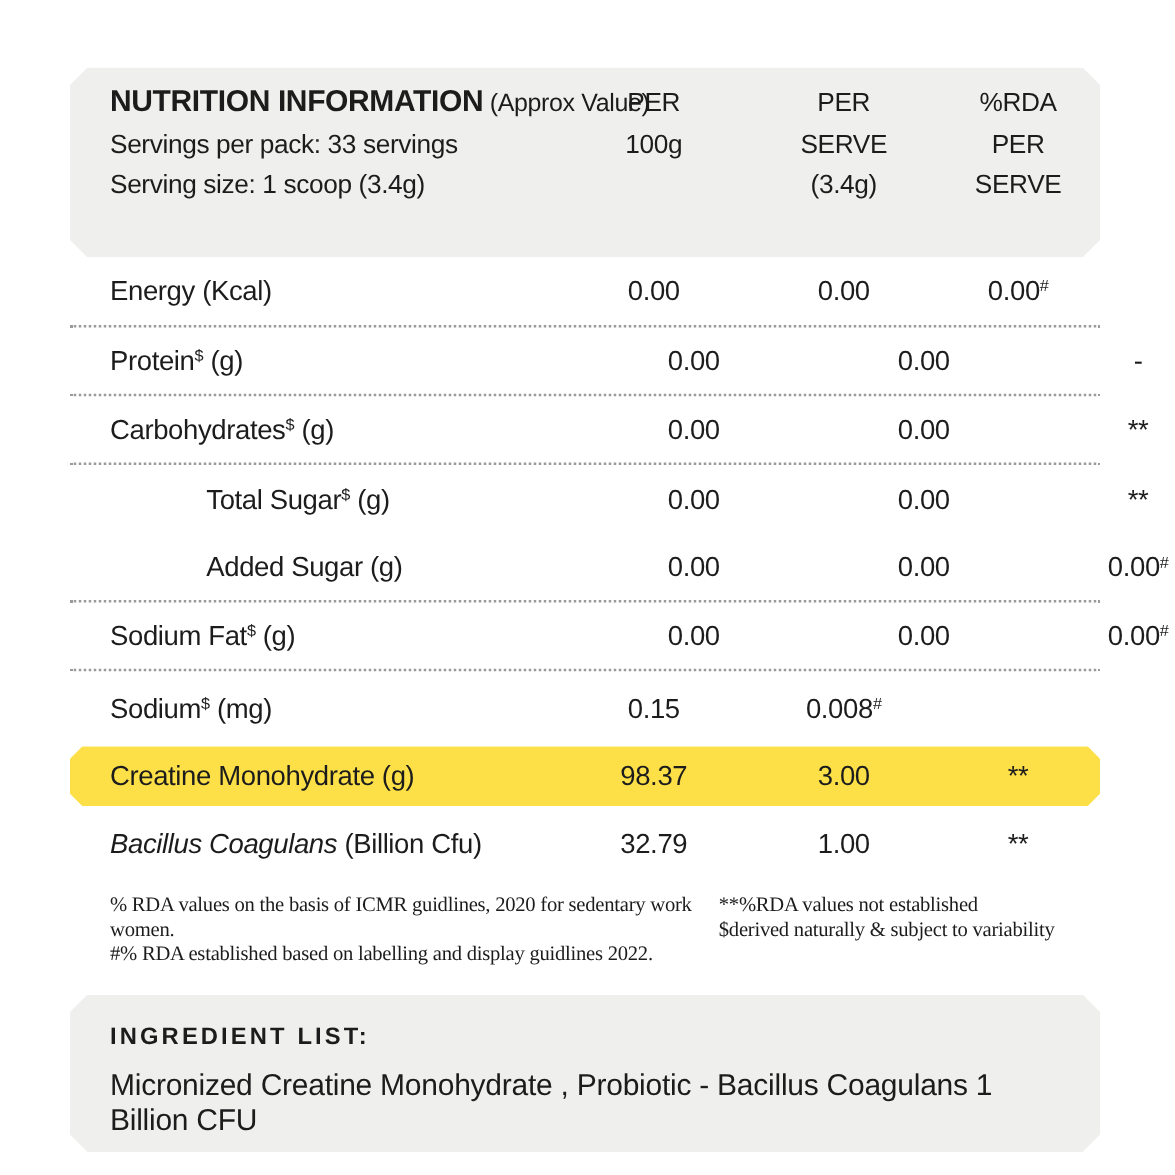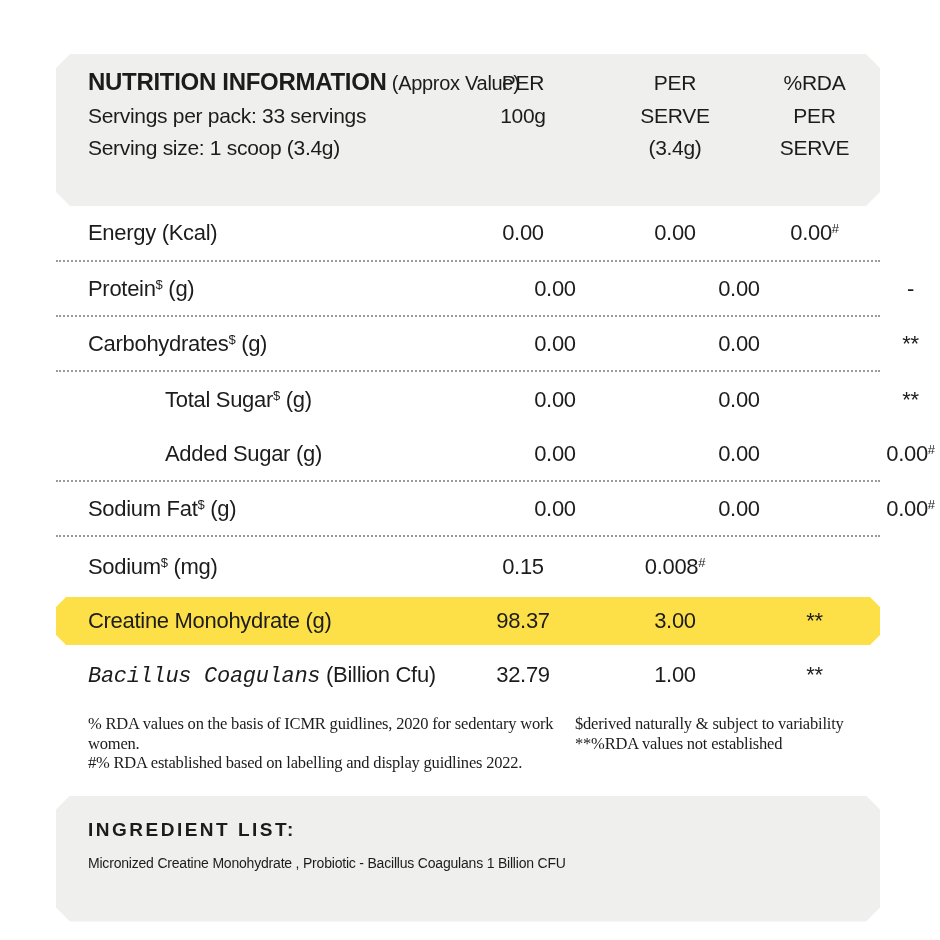--- a/index.html
+++ b/index.html
@@ -48,21 +48,21 @@
   .nrow .sup { font-size: 13px; position: relative; top: -7px; }
   .nrow.dotted { border-bottom: 2px dotted #9a9a9a; }
   .h56 { height: 56px; } .h55 { height: 55px; gap: 32px; } .h60 { height: 60px; }
   .row-highlight {
     height: 48px;
     background: #fde047;
     clip-path: polygon(10px 0, calc(100% - 10px) 0, 100% 10px,
                        100% calc(100% - 10px), calc(100% - 10px) 100%,
                        10px 100%, 0 calc(100% - 10px), 0 10px);
   }
-  .italic-name { font-style: italic; font-family: Liberation Mono, monospace; }
+  .italic-name { font-style: italic; }
   .stars { letter-spacing: 1px; }
   
   .footnotes {
     display: flex;
     margin-top: 9px;
     font-size: 16.5px;
     line-height: 19.5px;
     letter-spacing: -0.2px;
     font-family: Liberation Serif, serif;
   }
@@ -73,21 +73,21 @@
     margin-top: 23px;
     height: 126px;
     padding: 23px 32px 0 32px;
   }
   .ing-title {
     font-size: 19px; font-weight: bold;
     letter-spacing: 2.5px;
   }
   .ing-text {
     margin-top: 14px;
-    font-size: 14px;
+    font-size: 24px;
     letter-spacing: -0.2px;
   }
 </style>
 </head>
 <body>
 
 <div class="label-sheet">
 
   <div class="table-header bevel grid-cols">
     <div class="hdr-info">
@@ -168,22 +168,22 @@
     <div class="rval">1.00</div>
     <div class="rval stars"><span>**</span><span class="sup"></span></div>
   </div>
 
   <div class="footnotes">
     <div class="fn-left">
       <div>% RDA values on the basis of ICMR guidlines, 2020 for sedentary work women.</div>
       <div>#% RDA established based on labelling and display guidlines 2022.</div>
     </div>
     <div class="fn-right">
+      <div>**%RDA values not established</div>
       <div>$derived naturally &amp; subject to variability</div>
-      <div>**%RDA values not established</div>
     </div>
   </div>
 
   <div class="ingredients bevel">
     <div class="ing-title">INGREDIENT LIST:</div>
     <div class="ing-text">Micronized Creatine Monohydrate , Probiotic - Bacillus Coagulans 1 Billion CFU</div>
   </div>
 
 </div>
 

